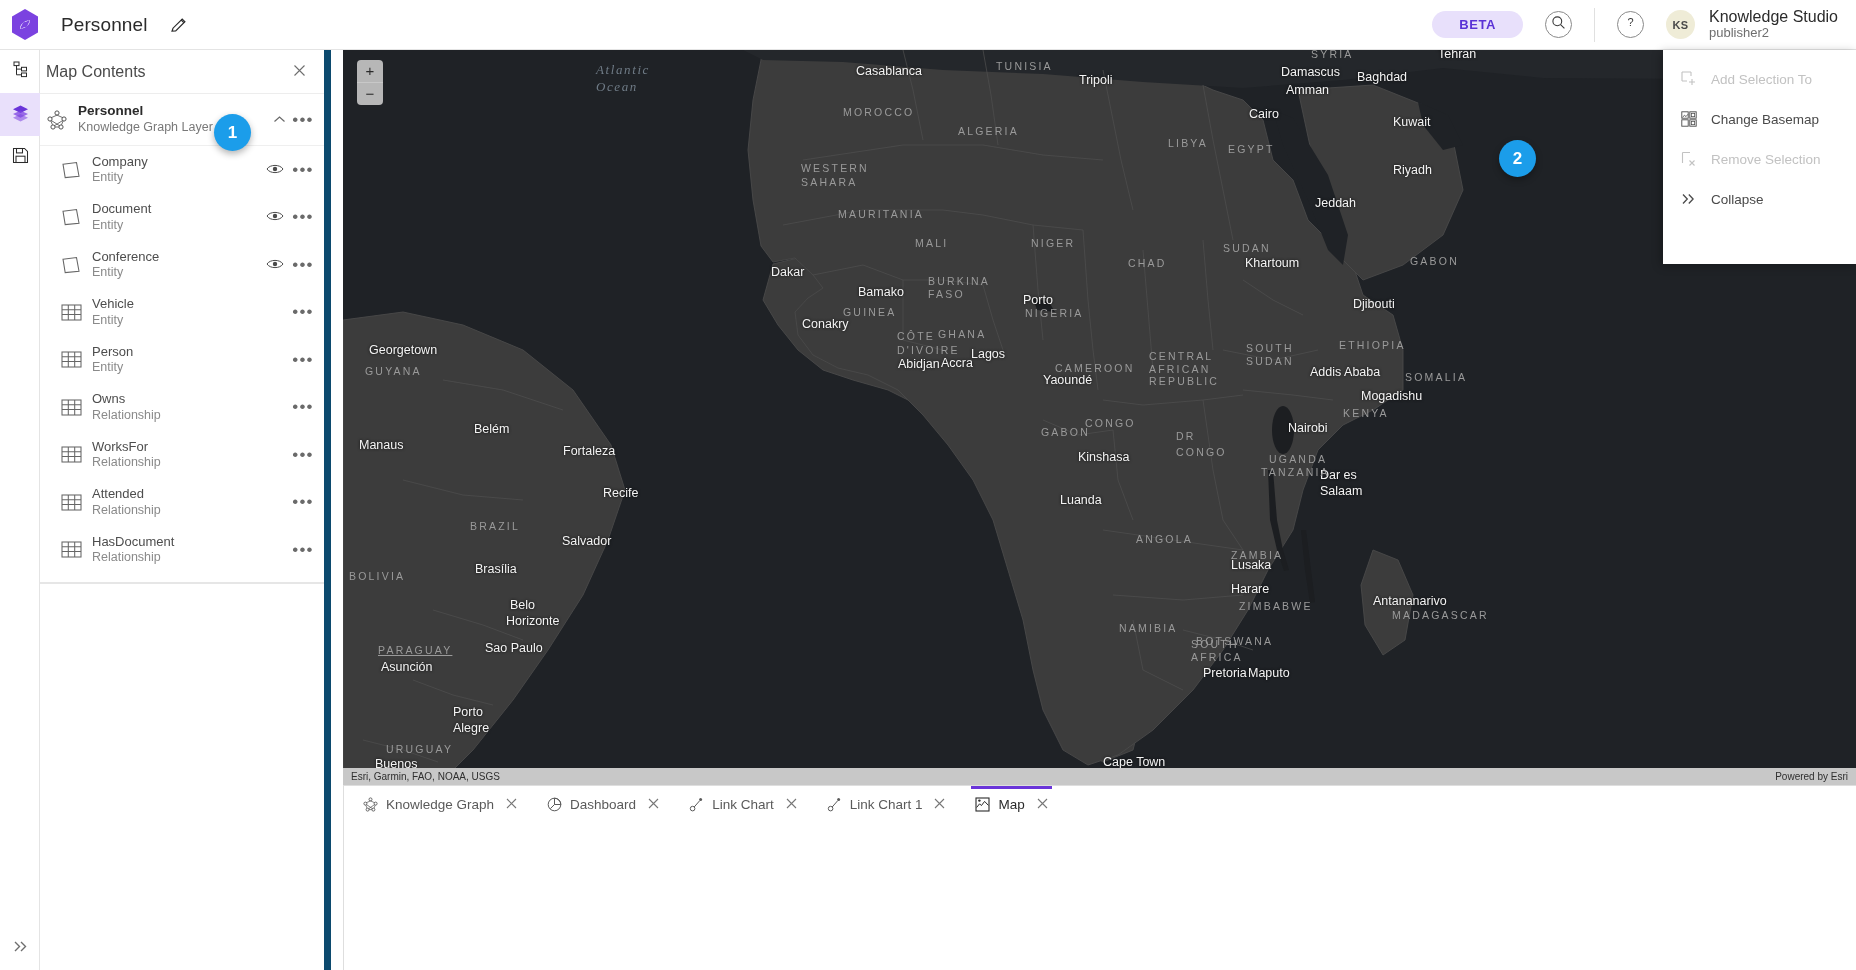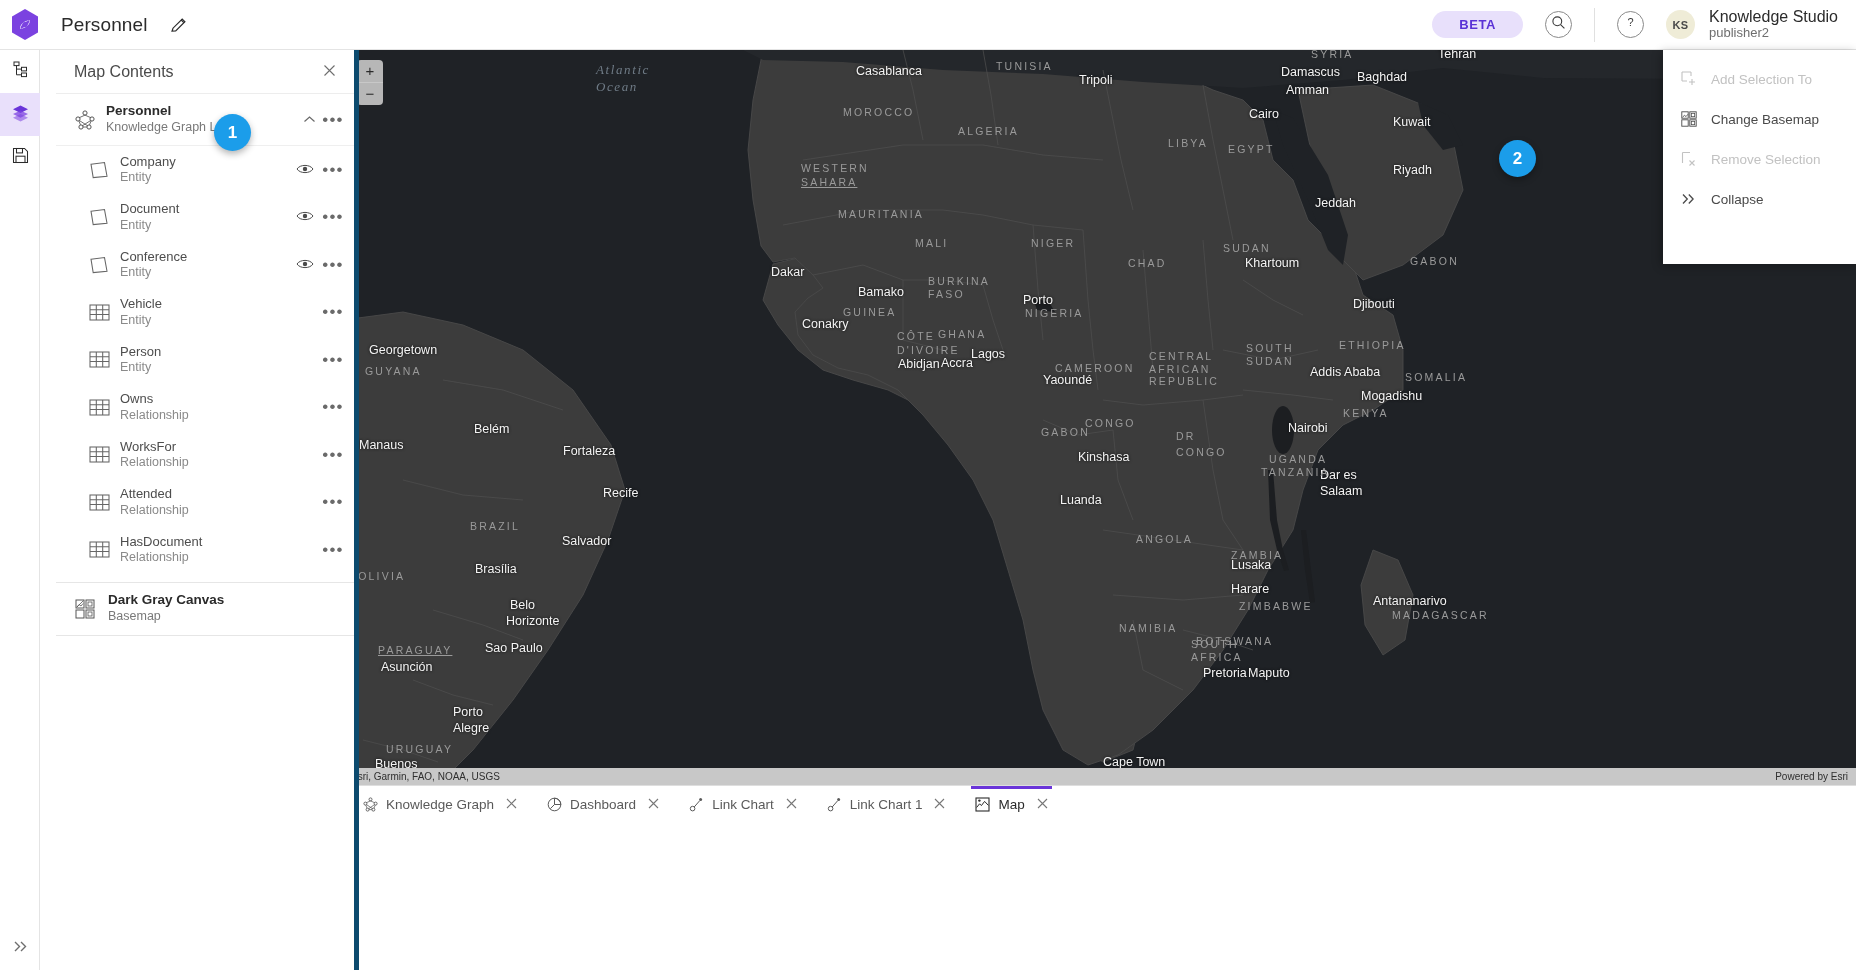--- a/index.html
+++ b/index.html
@@ -52,22 +52,22 @@
   .rail-btn {
     width: 40px; height: 43px; display: flex; align-items: center; justify-content: center;
     cursor: pointer;
   }
   .rail-btn.active { background: #e9e0fb; }
   .rail-bottom { position: absolute; bottom: 0; left: 0; width: 40px; height: 44px;
     display: flex; align-items: center; justify-content: center; cursor: pointer; }
 
   
   .panel {
-    position: absolute; top: 50px; left: 56px; width: 303px; height: 920px;
-    background: #fff; border-right: 5px solid #0c4a6e; z-index: 20; overflow: hidden;
+    position: absolute; top: 50px; left: 28px; width: 303px; height: 920px;
+    background: #fff; border-right: 7px solid #0c4a6e; z-index: 20; overflow: hidden;
   }
   .panel-head {
     height: 44px; display: flex; align-items: center; padding: 0 14px 0 18px;
     border-bottom: 1px solid #ededed;
   }
   .panel-title { font-size: 16px; color: #4a4a4a; flex: 1; }
   .panel-close { cursor: pointer; color: #6e6e6e; font-size: 17px; line-height: 1; padding: 4px; }
 
   .layer-root {
     display: flex; align-items: center; height: 52px; padding: 0 8px 0 14px;
@@ -447,38 +447,20 @@
             <div class="lr-name">HasDocument</div>
             <div class="lr-sub">Relationship</div>
           </div>
           <span class="eye hidden"></span>
           <div class="dots"><span>•••</span></div>
         </div>
       </div>
 
     <div class="sep"></div>
 
-    <div class="basemap-row">
-      <span class="ico">
-        <svg width="20" height="20" viewBox="0 0 20 20">
-          <rect x="1" y="1" width="8" height="8" fill="none" stroke="#555" stroke-width="1"></rect>
-          <rect x="11" y="1" width="8" height="8" fill="none" stroke="#555" stroke-width="1"></rect>
-          <rect x="1" y="11" width="8" height="8" fill="none" stroke="#555" stroke-width="1"></rect>
-          <rect x="11" y="11" width="8" height="8" fill="none" stroke="#555" stroke-width="1"></rect>
-          <path d="M1.8 8.2 L8.2 1.8" stroke="#555" stroke-width=".8"></path>
-          <path d="M2 8 L4 5.5 L6 7 L8 4.5" fill="none" stroke="#555" stroke-width=".8"></path>
-          <rect x="13" y="3" width="4" height="4" fill="none" stroke="#555" stroke-width=".8"></rect>
-          <rect x="13" y="13" width="4" height="4" fill="none" stroke="#555" stroke-width=".8"></rect>
-        </svg>
-      </span>
-      <div class="bm-text">
-        <div class="bm-name">Dark Gray Canvas</div>
-        <div class="bm-sub">Basemap</div>
-      </div>
-    </div>
     <div class="panel-bottom-line"></div>
   </div>
 
   <div class="map">
     <svg width="1513" height="735" viewBox="0 0 1513 735">
       <rect width="1513" height="735" fill="#1f2226"></rect>
 
       <g fill="#3c3c3c" stroke="#4a4a4a" stroke-width="0.9">
         <path d="M430 214 L455 208 L470 225 L487 226 L500 238 L470 252 L455 268 L470 292 L500 312 L545 322 L585 318 L615 310 L640 300 L660 306 L678 300 L700 318 L720 330 L726 352 L740 375 L735 398 L722 420 L712 452 L715 490 L740 530 L765 575 L790 620 L800 660 L790 700 L760 712 L740 700 L720 660 L700 620 L690 575 L680 530 L660 480 L640 440 L620 410 L600 380 L575 355 L545 340 L510 330 L480 320 L455 300 L435 275 L420 250 Z"></path>
       </g>
@@ -587,21 +569,21 @@
         <div class="maplabel city" style="left: 110px; top: 671px;">Alegre</div>
         <div class="maplabel city" style="left: 38px; top: 610px;">Asunción</div>
         <div class="maplabel city" style="left: 32px; top: 707px;">Buenos</div>
         <div class="maplabel country" style="left: 968px; top: -2px;">SYRIA</div>
         <div class="maplabel country" style="left: 653px; top: 10px;">TUNISIA</div>
         <div class="maplabel country" style="left: 500px; top: 56px;">MOROCCO</div>
         <div class="maplabel country" style="left: 615px; top: 75px;">ALGERIA</div>
         <div class="maplabel country" style="left: 778px; top: 87px; padding-left: 47px;">LIBYA</div>
         <div class="maplabel country" style="left: 885px; top: 93px;">EGYPT</div>
         <div class="maplabel country" style="left: 458px; top: 112px;">WESTERN</div>
-        <div class="maplabel country" style="left: 458px; top: 126px; text-decoration: underline;">SAHARA</div>
+        <div class="maplabel country" style="left: 458px; top: 126px;">SAHARA</div>
         <div class="maplabel country" style="left: 495px; top: 158px;">MAURITANIA</div>
         <div class="maplabel country" style="left: 572px; top: 187px;">MALI</div>
         <div class="maplabel country" style="left: 688px; top: 187px;">NIGER</div>
         <div class="maplabel country" style="left: 785px; top: 207px;">CHAD</div>
         <div class="maplabel country" style="left: 880px; top: 192px;">SUDAN</div>
         <div class="maplabel country" style="left: 585px; top: 225px;">BURKINA</div>
         <div class="maplabel country" style="left: 585px; top: 238px;">FASO</div>
         <div class="maplabel country" style="left: 500px; top: 256px;">GUINEA</div>
         <div class="maplabel country" style="left: 682px; top: 257px;">NIGERIA</div>
         <div class="maplabel country" style="left: 554px; top: 280px;">CÔTE</div>

